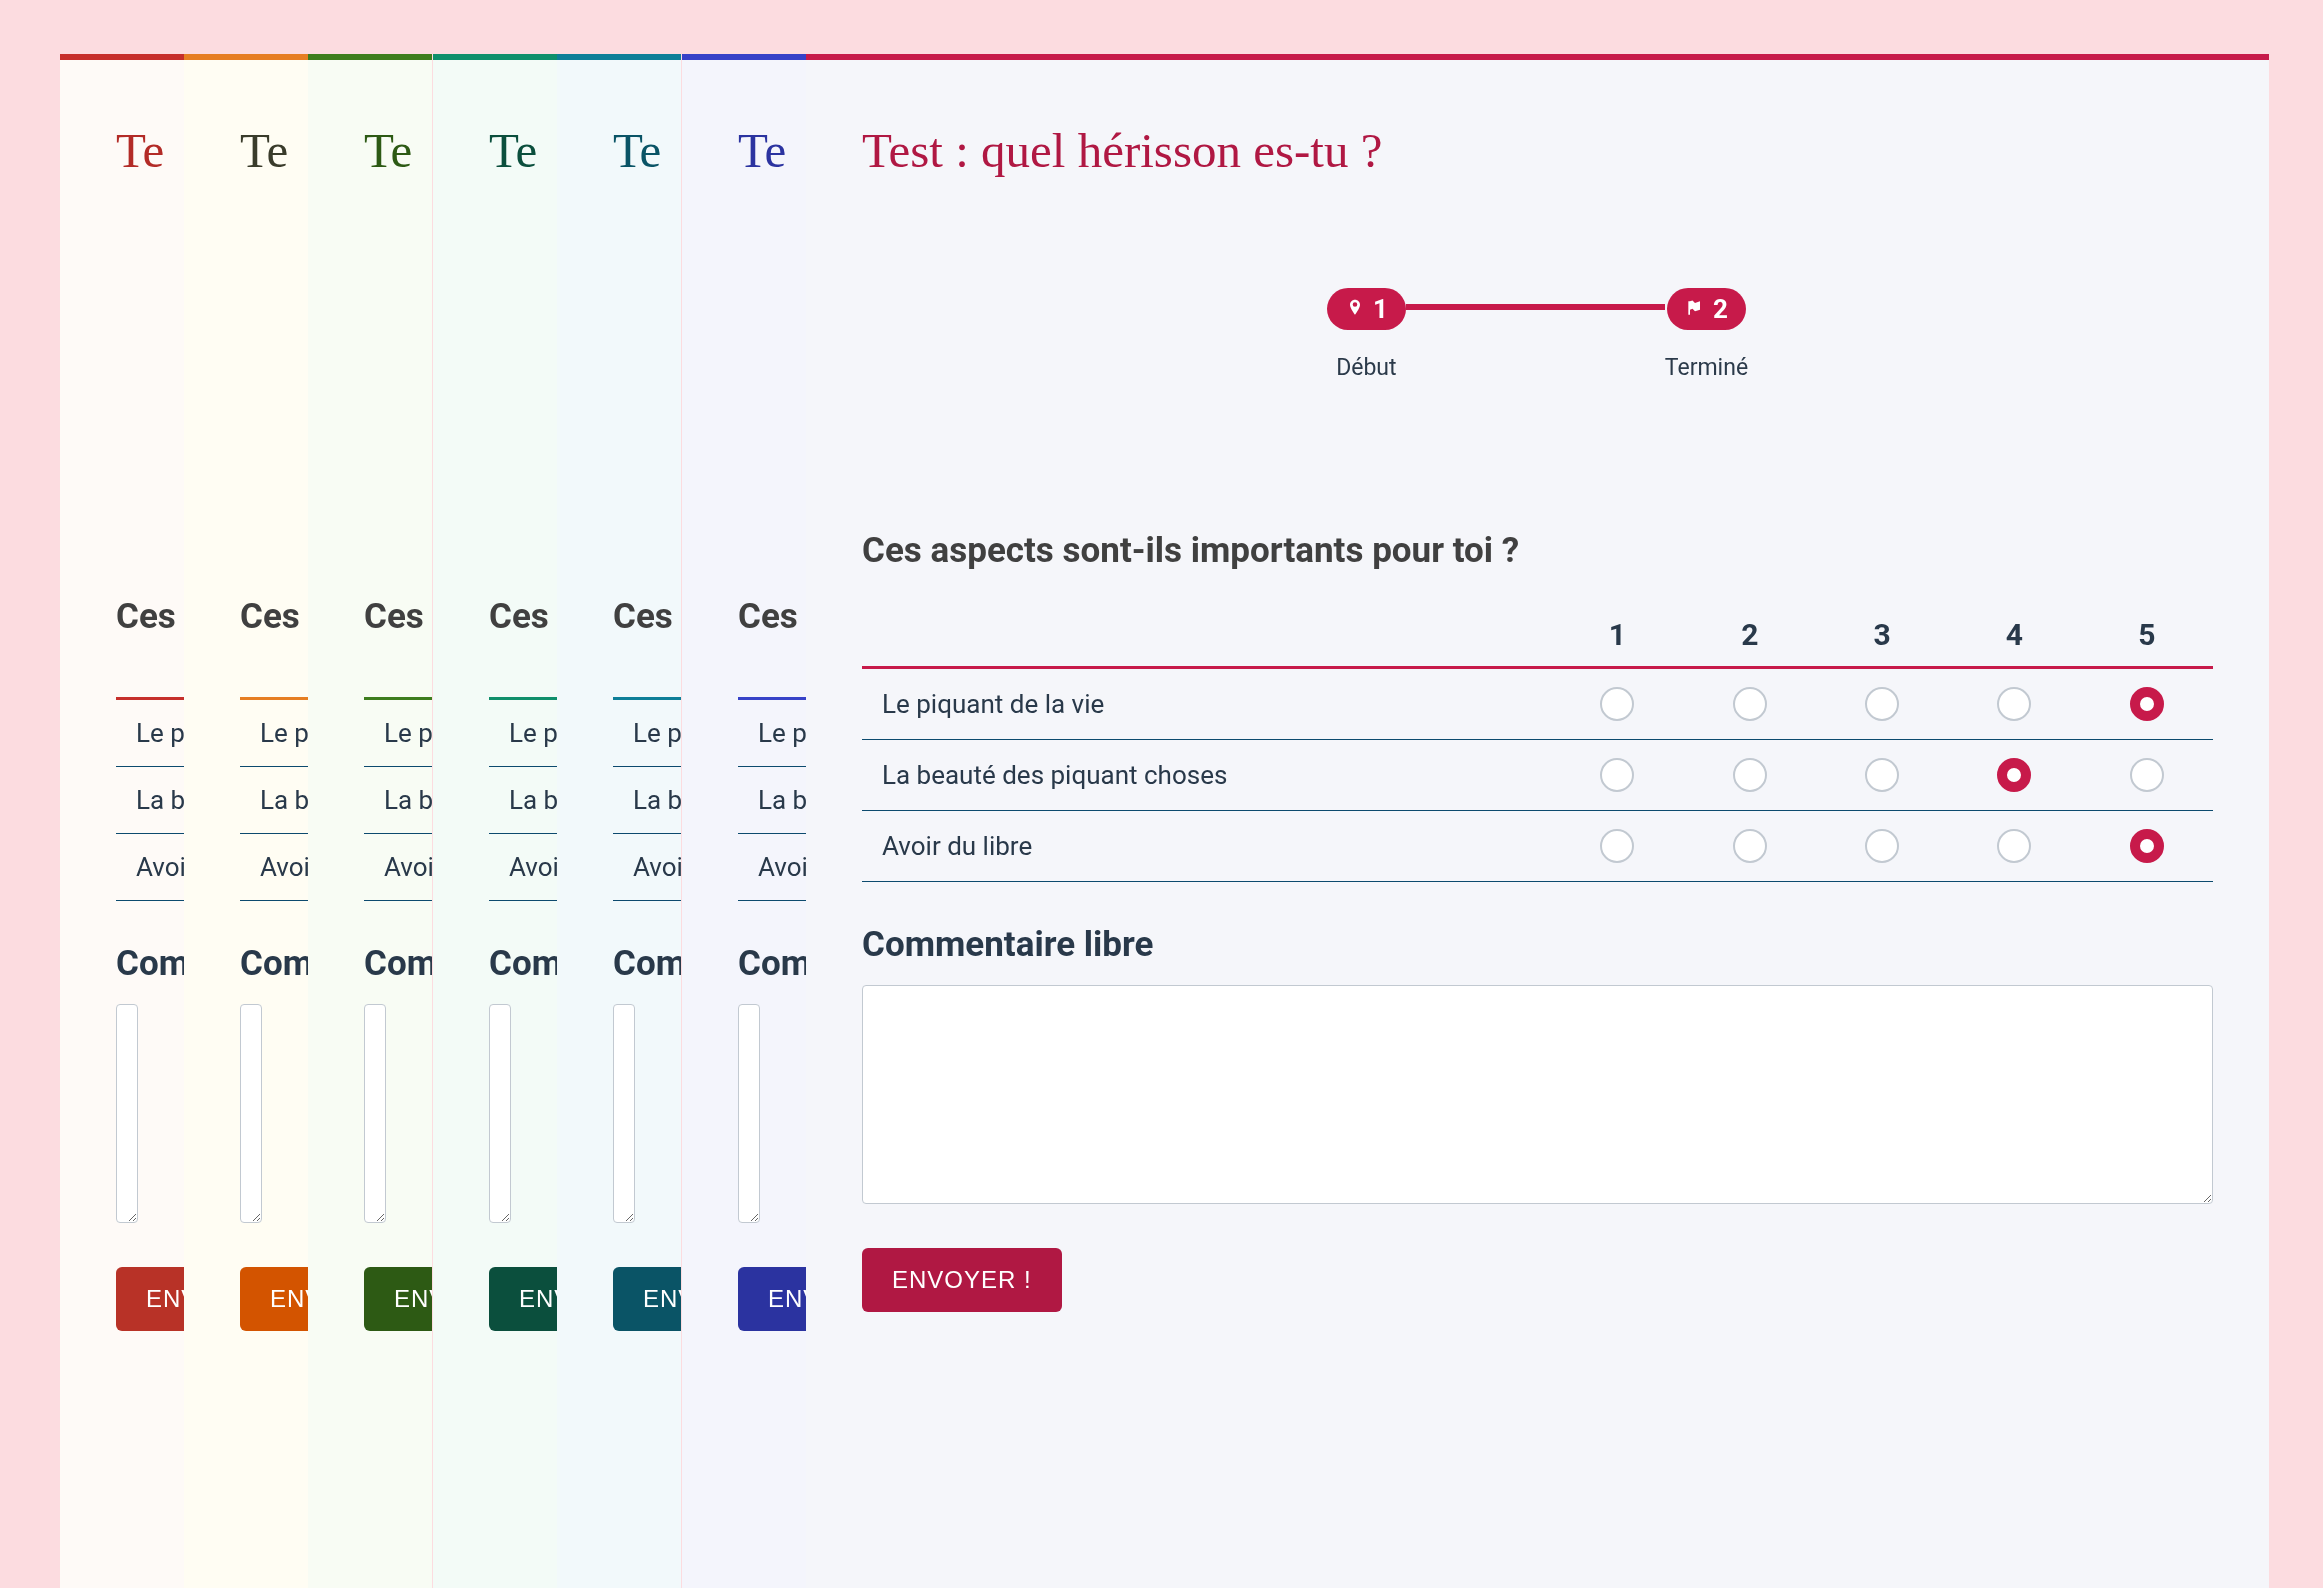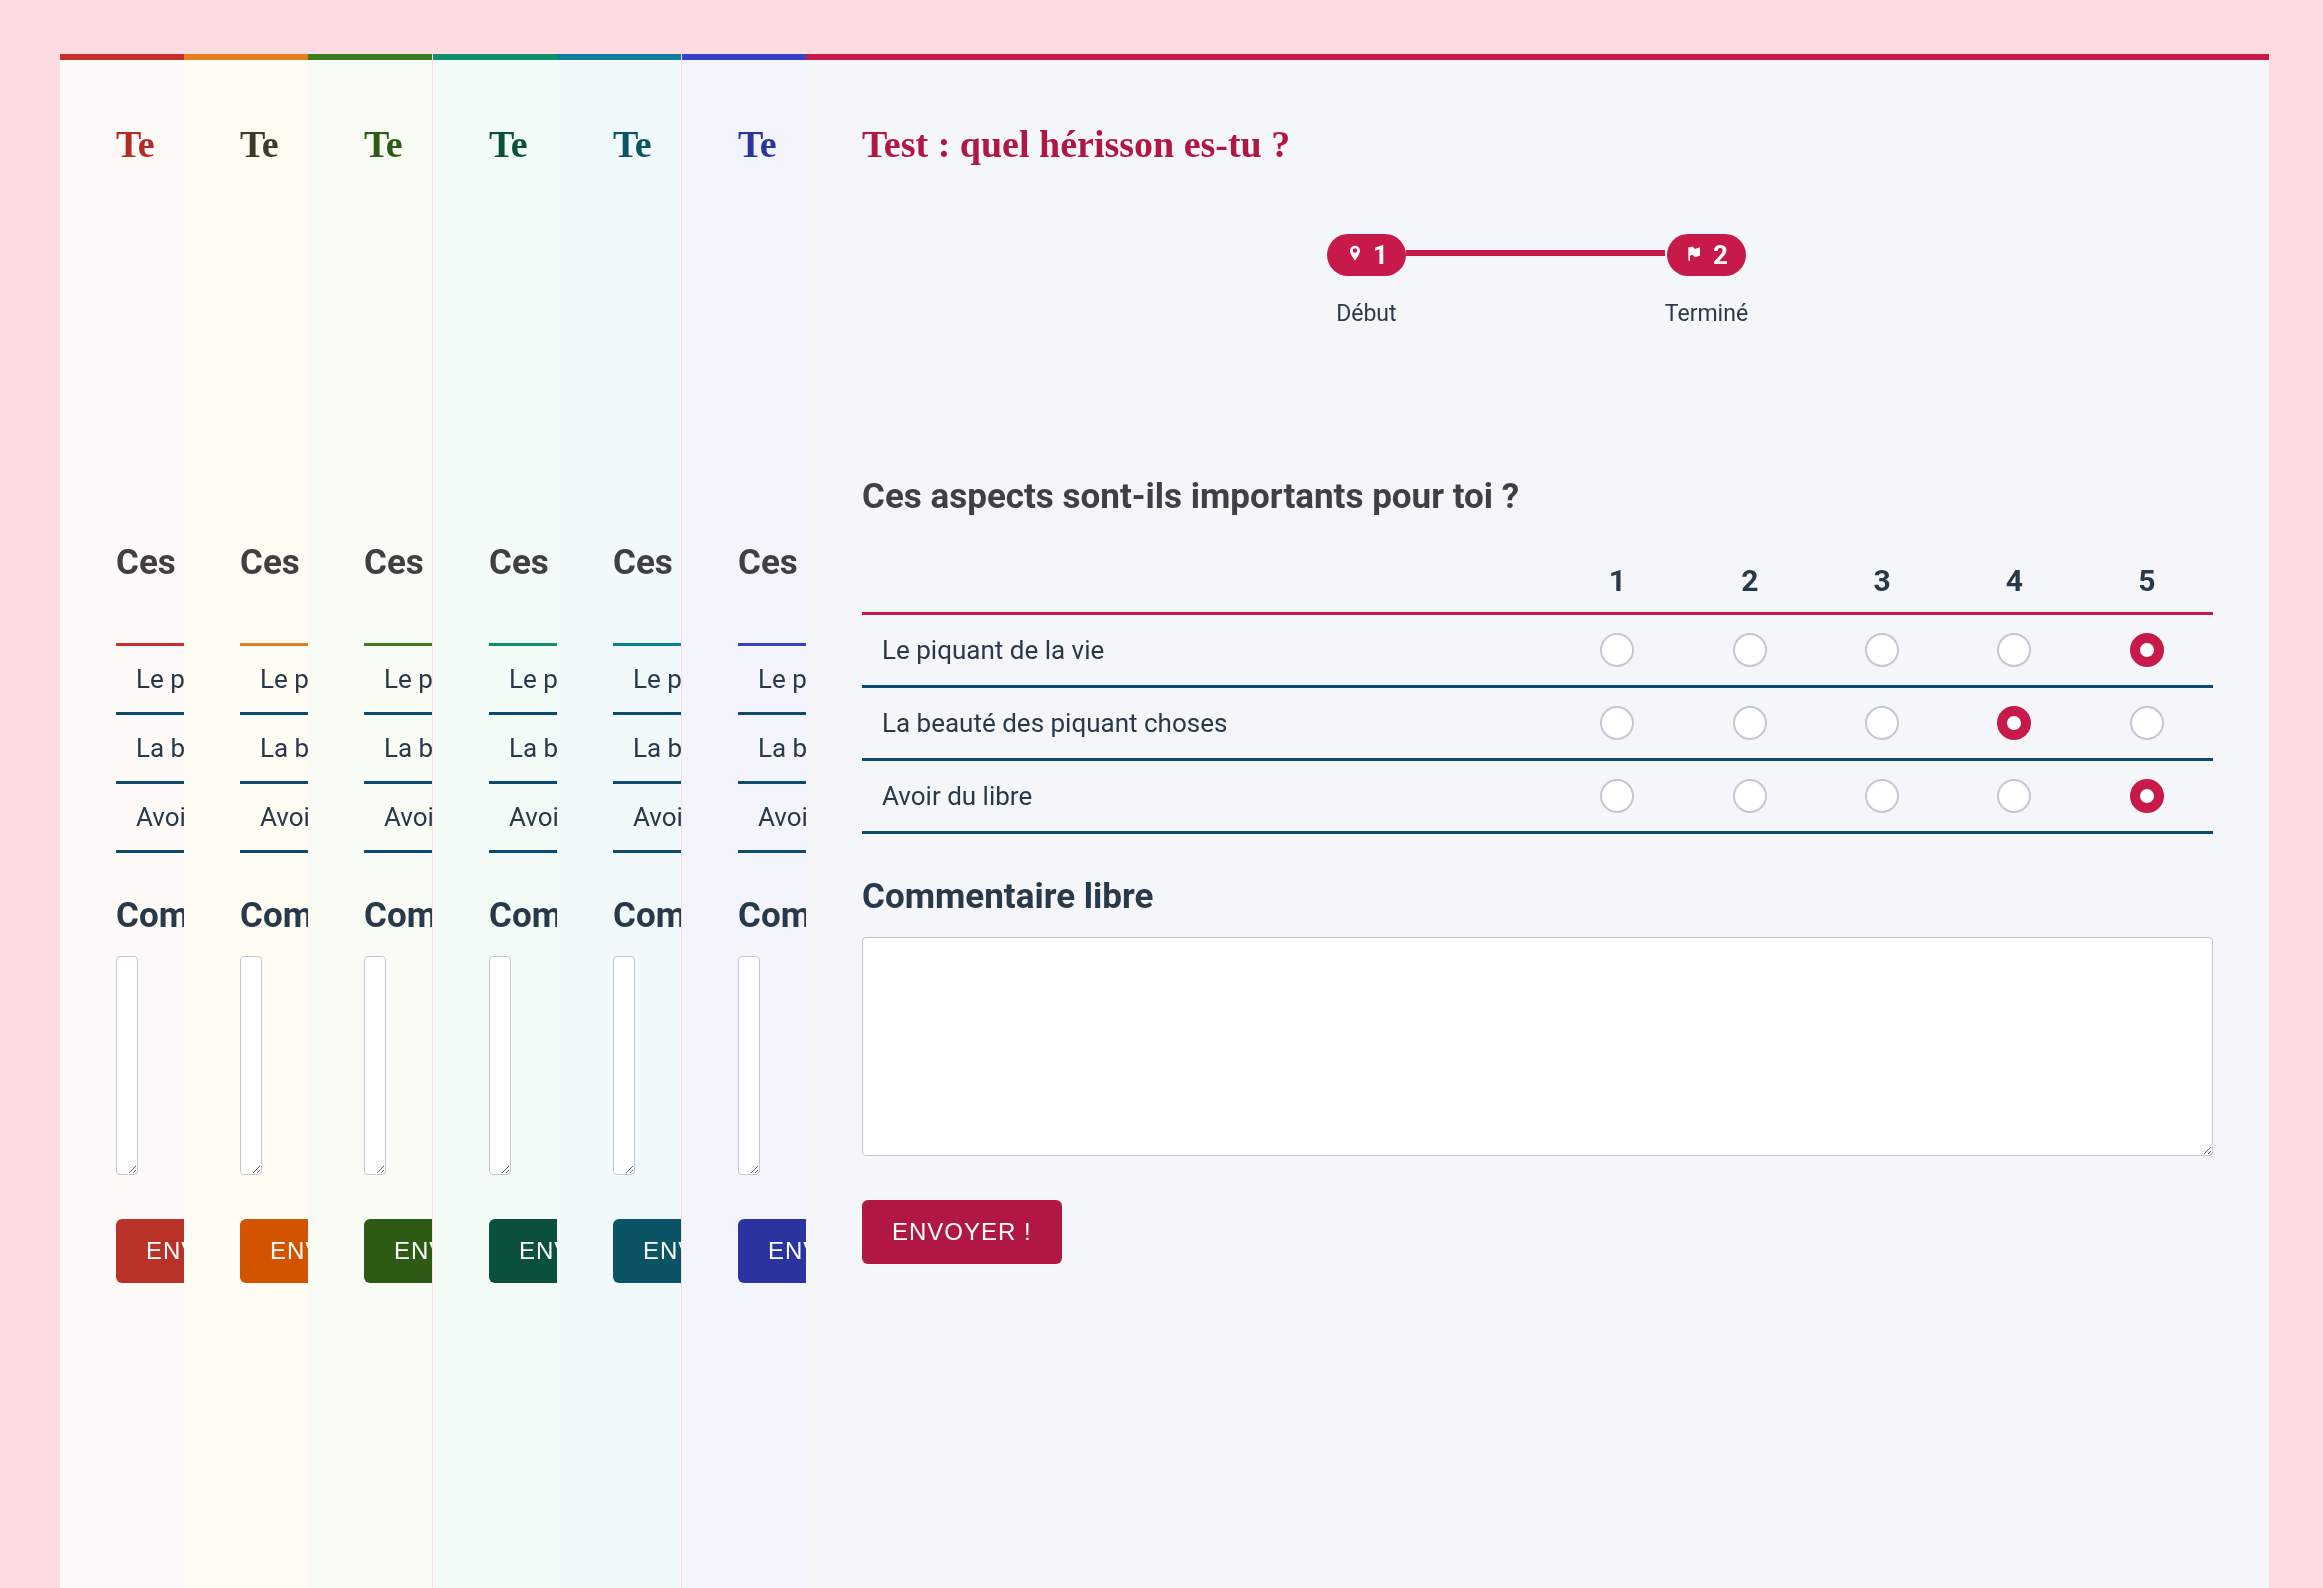--- a/index.html
+++ b/index.html
@@ -13,25 +13,25 @@
     height: 1588px;
   }
   .card {
     position: absolute;
     top: 54px;
     height: 1534px;
     border-top: 6px solid;
     padding: 62px 56px 0 56px;
   }
   .title {
-    font-size: 38px;
-    font-weight: 700;
+    font-size: 49px;
+    font-weight: 400;
     font-family: Georgia, 'Times New Roman', serif;
     white-space: nowrap;
-    margin-bottom: 68px;
+    margin-bottom: 109px;
   }
   .progress-wrap {
     display: flex;
     justify-content: center;
     margin-bottom: 149px;
   }
   .progress {
     display: flex;
     align-items: flex-start;
     gap: 0;
@@ -66,21 +66,21 @@
     font-size: 30px;
     font-weight: 700;
     color: #29394a;
     text-align: center;
     padding: 0 20px 14px 20px;
     white-space: nowrap;
   }
   .matrix thead th:first-child { text-align: left; }
   .matrix thead tr th { border-bottom: 3px solid; }
   .matrix tbody td {
-    border-bottom: 3px solid #0c4a6e;
+    border-bottom: 1px solid #0c4a6e;
     padding: 18px 20px;
     font-size: 26px;
     color: #29394a;
     text-align: center;
     white-space: nowrap;
   }
   .matrix tbody td:first-child { text-align: left; }
   .radio {
     width: 34px; height: 34px;
     border: 2px solid #c2c9d1;

